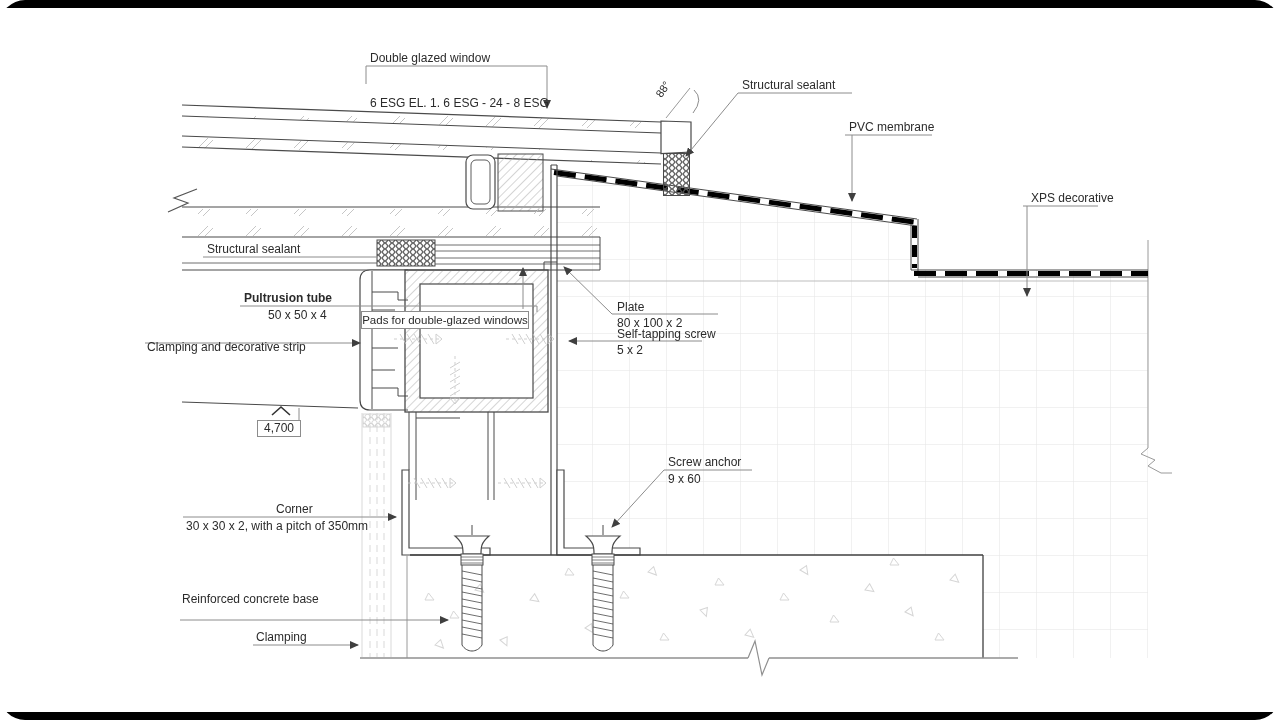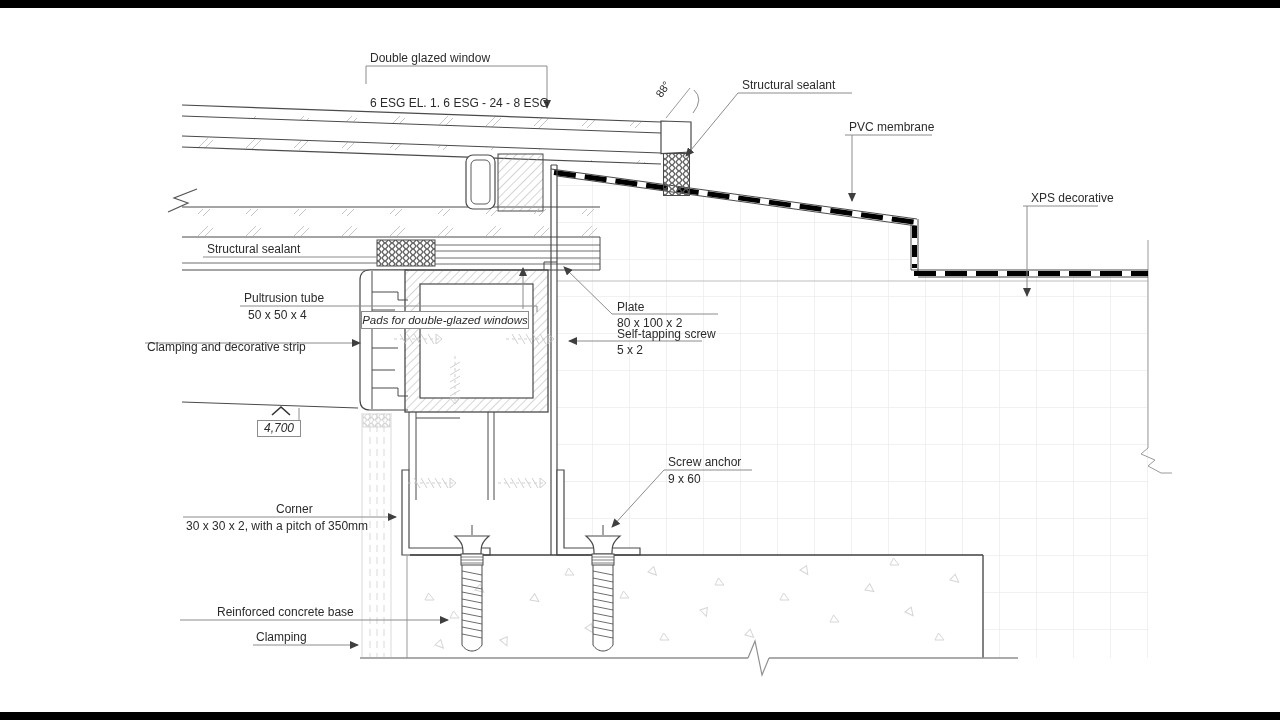--- a/index.html
+++ b/index.html
@@ -1,24 +1,24 @@
 <!DOCTYPE html>
 <html><head>
 <meta charset="utf-8">
 <style>
   html,body{margin:0;padding:0;background:#fff;}
   .stage{position:relative;width:1280px;height:720px;background:#ffffff;overflow:hidden;
-         font-family:"Liberation Sans", sans-serif;}
+         font-family:"Liberation Sans", sans-serif;border-radius:25px;}
   .letterbox{position:absolute;left:0;width:1280px;height:8px;background:#000;}
   .letterbox.top{top:0;}
   .letterbox.bottom{bottom:0;}
   svg.canvas{position:absolute;left:0;top:0;}
   .lbl{position:absolute;font-size:12px;line-height:14px;color:#2b2b2b;white-space:nowrap;}
   .lbl.small{font-size:11.5px;}
-  .boxed{border:1px solid #8c8c8c;background:#fff;text-align:center;font-style:italic;}
+  .boxed{border:1px solid #8c8c8c;background:#fff;text-align:center;}
   .rot{transform:rotate(-56deg);transform-origin:left bottom;font-size:11px;}
 </style>
 </head>
 <body>
 
 <div class="stage">
   <div class="letterbox top"></div>
   <div class="letterbox bottom"></div>
 
   <svg class="canvas" width="1280" height="720" viewBox="0 0 1280 720">
@@ -247,37 +247,37 @@
   <div class="lbl rot" style="left:664px;top:86px;">88°</div>
 
   <div class="lbl" style="left:742px;top:78px;">Structural sealant</div>
 
   <div class="lbl" style="left:849px;top:120px;">PVC membrane</div>
 
   <div class="lbl" style="left:1031px;top:191px;">XPS decorative</div>
 
   <div class="lbl" style="left:207px;top:242px;">Structural sealant</div>
 
-  <div class="lbl" style="left:244px;top:291px;">Pultrusion tube</div>
-  <div class="lbl" style="left:248px;top:308px;">50 x 50 x 4</div>
+  <div class="lbl" style="left:244px;top:291px;font-weight:bold;">Pultrusion tube</div>
+  <div class="lbl" style="left:268px;top:308px;">50 x 50 x 4</div>
 
   <div class="lbl small boxed" style="left:361px;top:311px;width:166px;height:16px;line-height:16px;">Pads for double-glazed windows</div>
 
   <div class="lbl" style="left:147px;top:328px;margin-top:12px;">Clamping and decorative strip</div>
 
   <div class="lbl" style="left:617px;top:300px;">Plate</div>
   <div class="lbl" style="left:617px;top:316px;">80 x 100 x 2</div>
 
   <div class="lbl" style="left:617px;top:327px;">Self-tapping screw</div>
   <div class="lbl" style="left:617px;top:343px;">5 x 2</div>
 
   <div class="lbl boxed" style="left:257px;top:420px;width:42px;height:15px;line-height:15px;">4,700</div>
 
   <div class="lbl" style="left:276px;top:502px;">Corner</div>
   <div class="lbl" style="left:186px;top:519px;">30 x 30 x 2, with a pitch of 350mm</div>
 
   <div class="lbl" style="left:668px;top:455px;">Screw anchor</div>
   <div class="lbl" style="left:668px;top:472px;">9 x 60</div>
 
-  <div class="lbl" style="left:182px;top:605px;margin-left:35px;">Reinforced concrete base</div>
+  <div class="lbl" style="left:182px;top:592px;">Reinforced concrete base</div>
 
   <div class="lbl" style="left:256px;top:630px;">Clamping</div>
 </div>
 
 </body></html>

